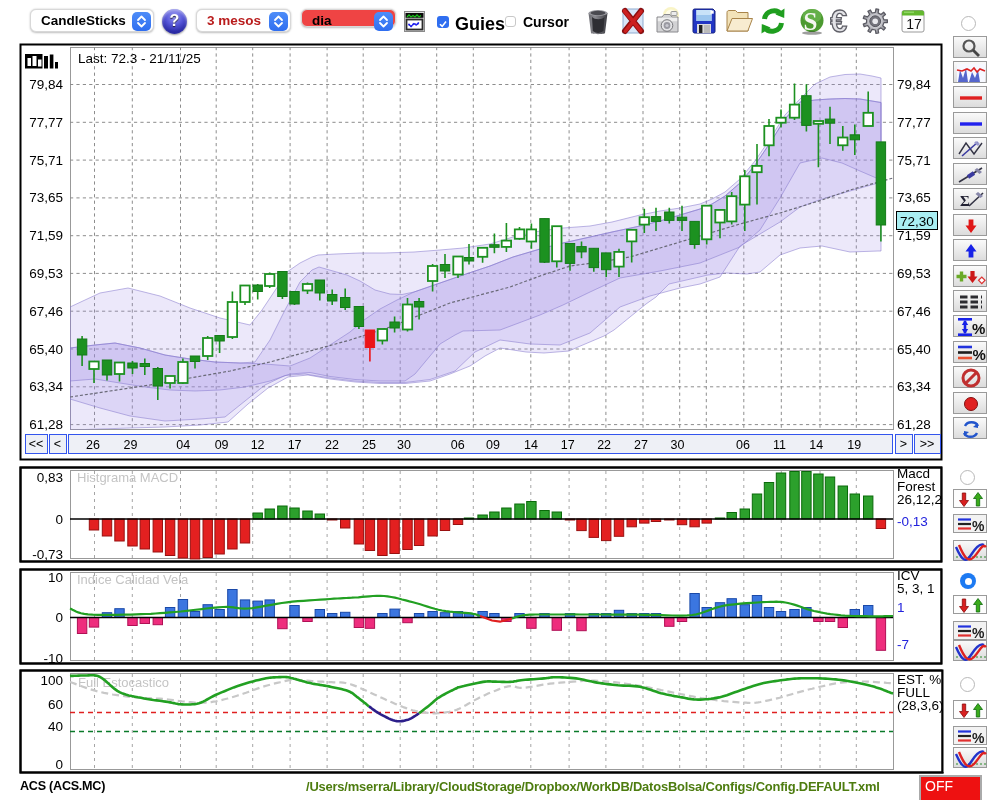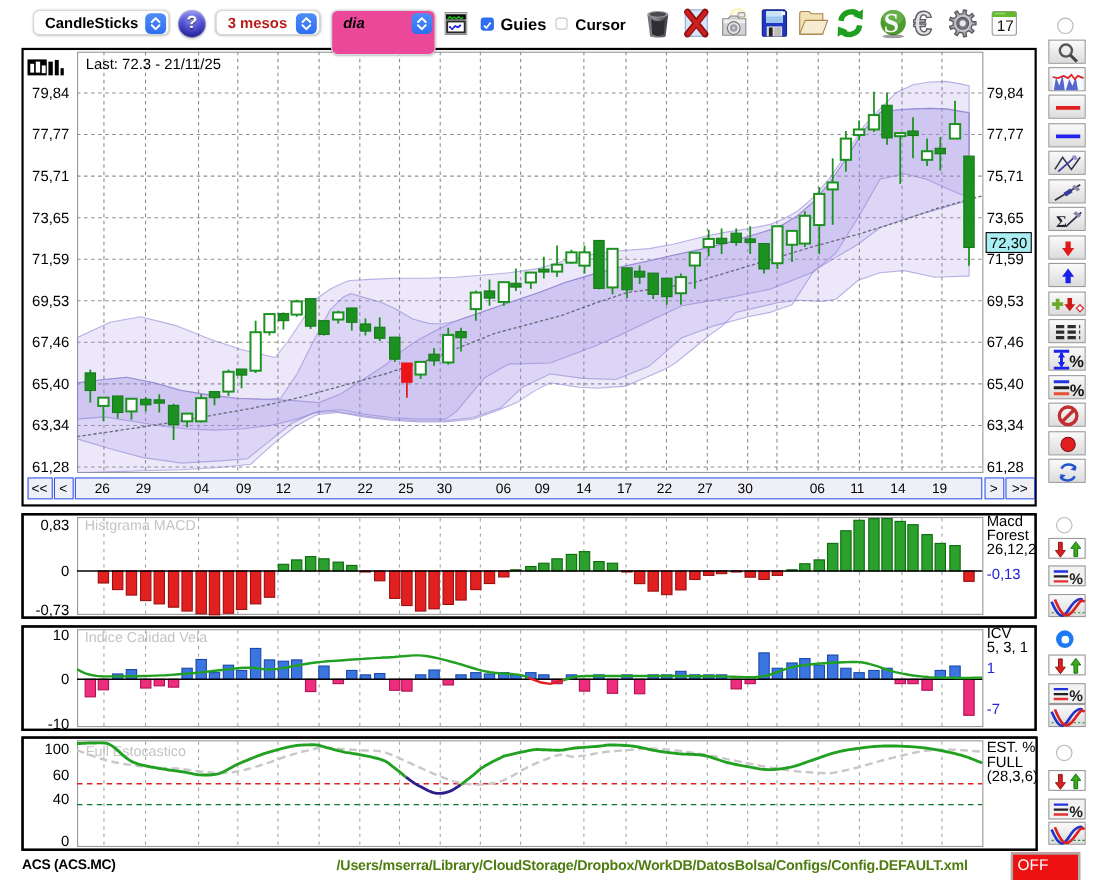--- a/index.html
+++ b/index.html
@@ -508,40 +508,40 @@
 <span style="position:absolute;left:7.5px;top:3px;font-size:16px;font-weight:bold;color:#fff;text-shadow:0 1px 1px #223;">?</span>
     </div>
     <div style="position:absolute;left:196px;top:9px;width:95px;height:23px;background:#fff;border:1px solid #d8d8d8;border-radius:6px;box-shadow:0 0.5px 2px rgba(0,0,0,0.25);">
 <span style="position:absolute;left:10px;top:3px;font-size:13.5px;font-weight:bold;color:#b91c1c;">3 mesos</span>
 <div style="position:absolute;right:2px;top:2px;width:19px;height:19px;border-radius:5px;background:linear-gradient(#4e8df8,#2f6ef0);">
 <svg width="19" height="19" viewBox="0 0 19 19">
           <path d="M6 8 L9.5 4.5 L13 8 M6 11 L9.5 14.5 L13 11" fill="none" stroke="#fff" stroke-width="1.8" stroke-linecap="round" stroke-linejoin="round"></path>
         </svg>
 </div>
     </div>
-    <div style="position:absolute;left:301px;top:9px;width:95px;height:41px;background:#ec4899;border:1px solid #d8d8d8;border-radius:6px;box-shadow:0 0.5px 2px rgba(0,0,0,0.25);font-style:italic;">
+    <div style="position:absolute;left:301px;top:9px;width:95px;height:18px;background:#ef4444;border:1px solid #d8d8d8;border-radius:6px;box-shadow:0 0.5px 2px rgba(0,0,0,0.25);">
 <span style="position:absolute;left:10px;top:3px;font-size:13.5px;font-weight:bold;color:#000;">dia</span>
 <div style="position:absolute;right:2px;top:2px;width:19px;height:19px;border-radius:5px;background:linear-gradient(#4e8df8,#2f6ef0);">
 <svg width="19" height="19" viewBox="0 0 19 19">
           <path d="M6 8 L9.5 4.5 L13 8 M6 11 L9.5 14.5 L13 11" fill="none" stroke="#fff" stroke-width="1.8" stroke-linecap="round" stroke-linejoin="round"></path>
         </svg>
 </div>
     </div>
     <svg style="position:absolute;left:404px;top:11px" width="21" height="21" viewBox="0 0 21 21">
 <rect x="0.5" y="0.5" width="20" height="20" fill="#e0e0e0" stroke="#8a8a8a"></rect>
 <rect x="1.5" y="2" width="18" height="4.8" fill="#0a0a0a"></rect>
 <path d="M3 6 L5 4 L7 6 L9 4.5 L11 6 L13 4 L15 6 L17 4.5" stroke="#19c219" stroke-width="1.3" fill="none"></path>
 <rect x="2.5" y="8.5" width="16" height="10" fill="#fff" stroke="#2a2a2a" stroke-width="1.8"></rect>
 <path d="M5 13.5 L7 15.5 L10 12.5 L12.5 14 L15 11.5" stroke="#2222ee" stroke-width="1.8" fill="none" stroke-linecap="round" stroke-dasharray="0.5,2.4" stroke-linejoin="round"></path>
 <path d="M5 13.5 L7 15.5 L10 12.5 L12.5 14 L15 11.5" stroke="#2222ee" stroke-width="1.1" fill="none"></path>
 </svg>
     <div style="position:absolute;left:437px;top:15.5px;width:12px;height:12px;border-radius:3px;background:#2f6ef0;"><svg width="12" height="12" viewBox="0 0 12 12">
         <path d="M3 6.2 L5.2 8.4 L9 3.6" fill="none" stroke="#fff" stroke-width="1.6"></path>
       </svg></div>
-    <span style="position:absolute;left:455px;top:14px;font-size:15px;font-weight:bold;">Guies</span>
+    <span style="position:absolute;left:455px;top:14px;font-size:18px;font-weight:bold;">Guies</span>
     <div style="position:absolute;left:505px;top:15.5px;width:11px;height:11px;border-radius:3px;background:#fff;border:1px solid #c8c8c8;"></div>
     <span style="position:absolute;left:523px;top:14px;font-size:14px;font-weight:bold;">Cursor</span>
     <svg style="position:absolute;left:585px;top:7px" width="26" height="28" viewBox="0 0 26 28">
       <defs>
         <linearGradient id="tg" x1="0" y1="0" x2="1" y2="0">
           <stop offset="0" stop-color="#6e6e74"></stop>
           <stop offset="0.35" stop-color="#8a8a90"></stop>
           <stop offset="1" stop-color="#3a3a40"></stop>
         </linearGradient>
       </defs>

